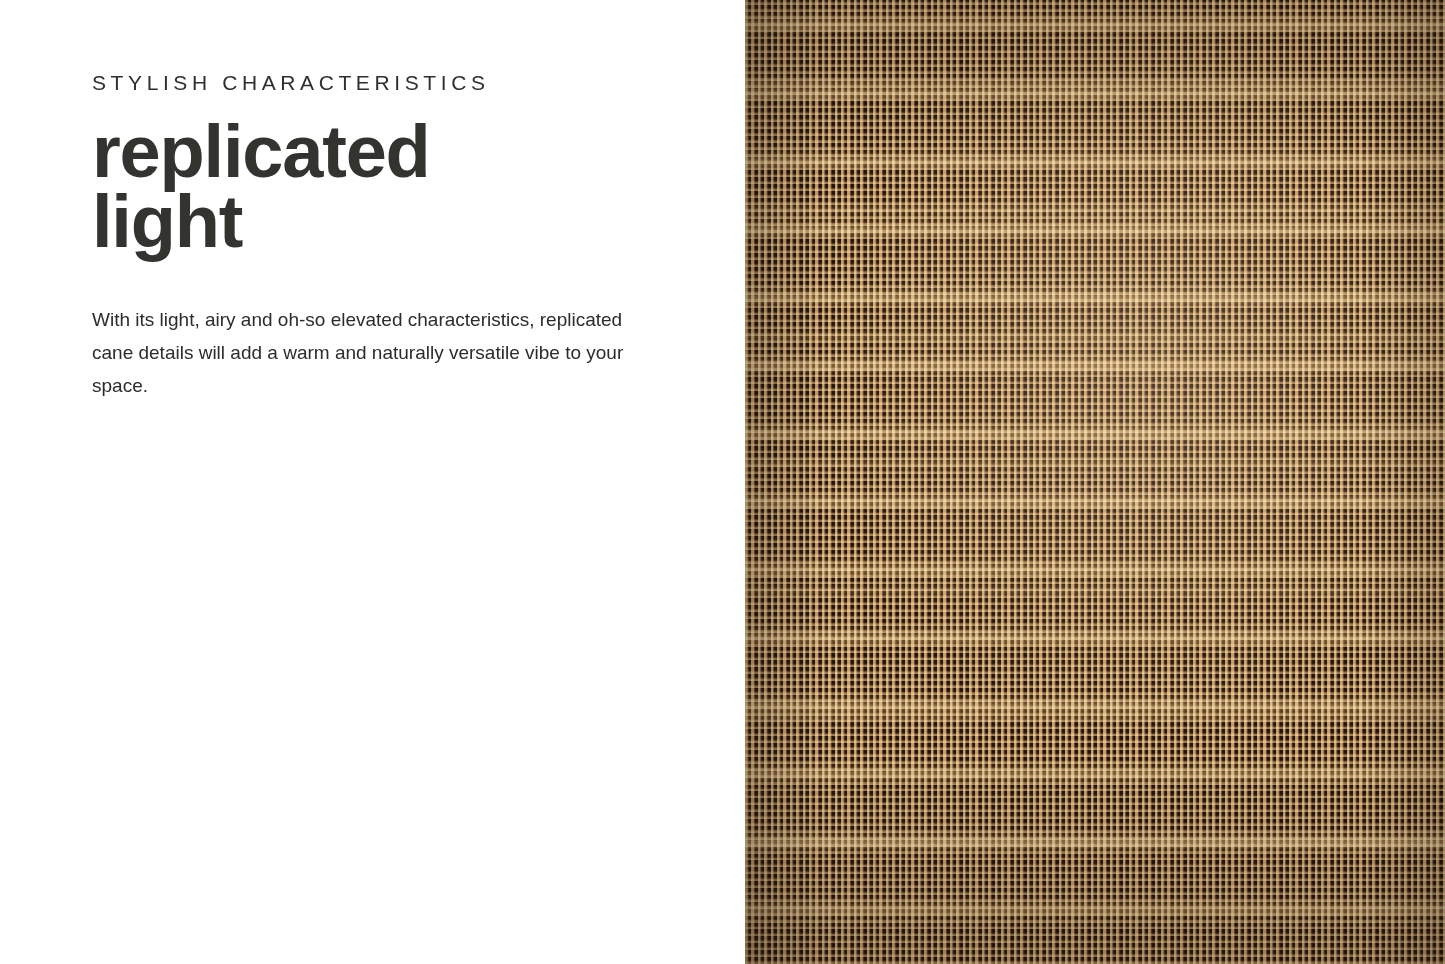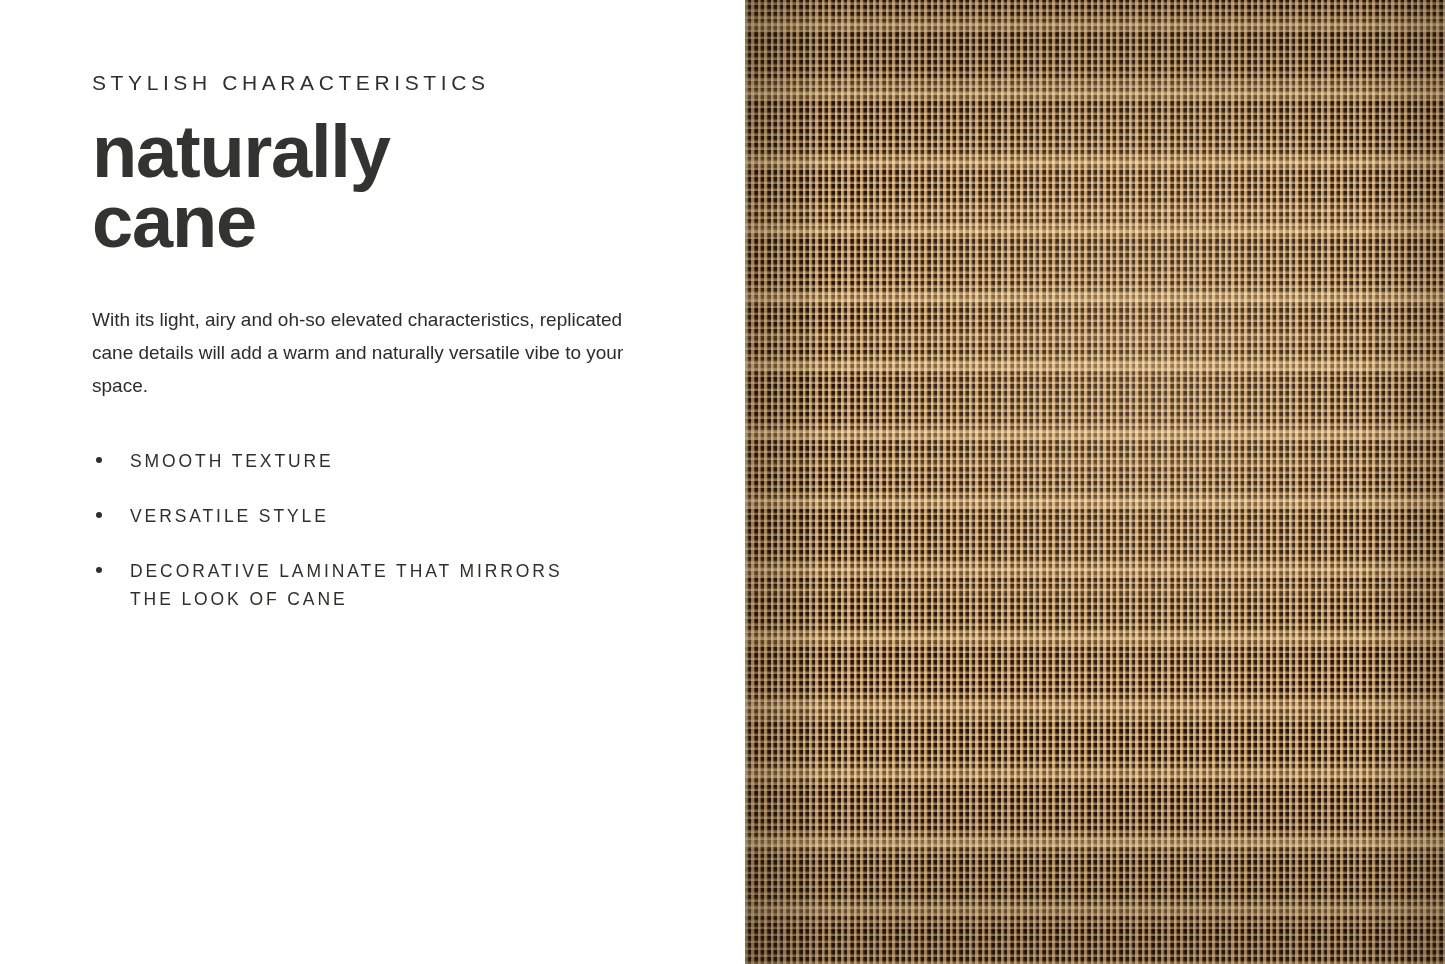--- a/index.html
+++ b/index.html
@@ -201,38 +201,24 @@
 </head>
 <body>
 
 <div class="page">
 
   <div class="left-panel">
     <div class="content">
 
       <div class="eyebrow">STYLISH CHARACTERISTICS</div>
 
-      <h1 class="headline">naturally cane</h1>
+      <h1 class="headline">replicated light</h1>
 
       <p class="body-copy">With its light, airy and oh-so elevated characteristics, replicated cane details will add a warm and naturally versatile vibe to your space.</p>
 
-      <ul class="feature-list">
-        <li class="feature-item">
-          <span class="bullet"></span>
-          <span>SMOOTH TEXTURE</span>
-        </li>
-        <li class="feature-item">
-          <span class="bullet"></span>
-          <span>VERSATILE STYLE</span>
-        </li>
-        <li class="feature-item">
-          <span class="bullet"></span>
-          <span>DECORATIVE LAMINATE THAT MIRRORS THE LOOK OF CANE</span>
-        </li>
-      </ul>
 
     </div>
   </div>
 
   <div class="image-panel" aria-label="woven cane texture swatch">
     <div class="weave">
       <div class="weave-base"></div>
       <div class="weave-warp"></div>
       <div class="weave-weft"></div>
       <div class="weave-bands"></div>

